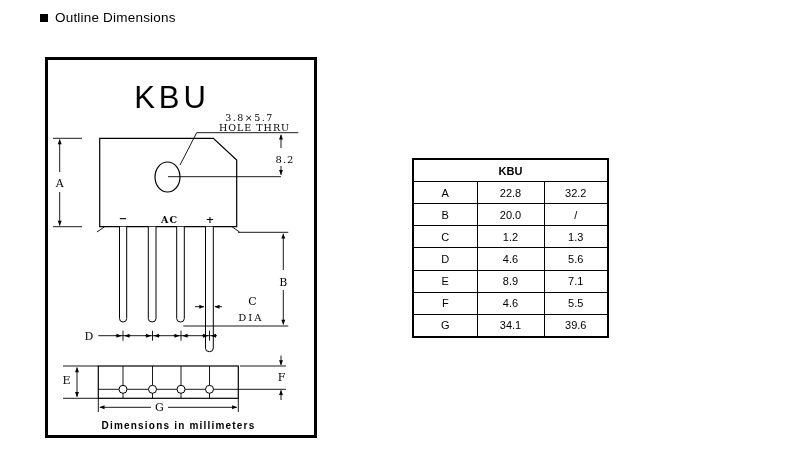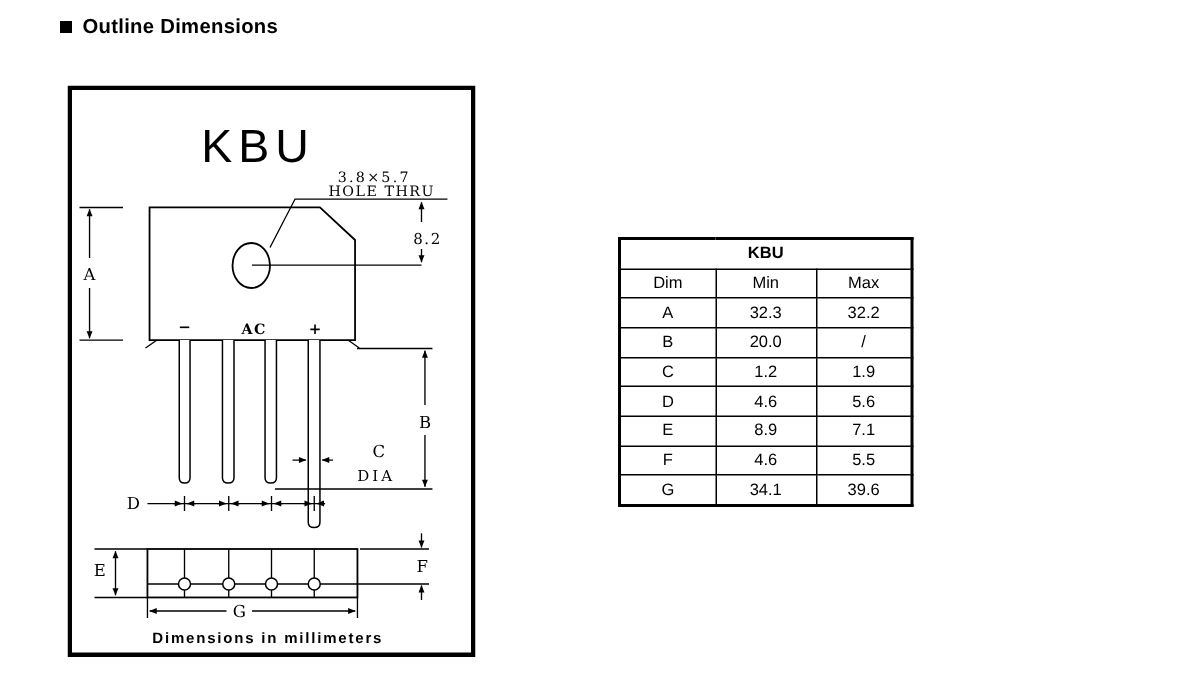--- a/index.html
+++ b/index.html
@@ -2,21 +2,21 @@
 <html><head>
 <meta charset="utf-8">
 <style>
   html,body{margin:0;padding:0;background:#fff;}
   body{width:795px;height:462px;position:relative;overflow:hidden;
        font-family:"Liberation Sans",sans-serif;color:#000;}
 
   
   .section-header{position:absolute;left:40px;top:10px;display:flex;align-items:center;}
   .bullet{width:8px;height:8px;background:#000;display:inline-block;margin-right:7px;}
-  .section-title{font-size:13.5px;font-weight:bold;letter-spacing:.2px;}
+  .section-title{font-size:13.5px;font-weight:normal;letter-spacing:.2px;}
 
   
   .drawing-wrap{position:absolute;left:45px;top:57px;width:272px;height:381px;}
   .drawing-wrap svg{display:block;}
   svg text{fill:#000;}
   .t-serif{font-family:"DejaVu Serif","Liberation Serif",serif;}
   .t-sans{font-family:"Liberation Sans",sans-serif;}
   .ln{stroke:#000;stroke-width:0.9;fill:none;}
   .ln2{stroke:#000;stroke-width:1.2;fill:#fff;}
   .lead{stroke:#000;stroke-width:1;fill:#fff;}
@@ -134,38 +134,33 @@
   <colgroup>
       <col class="col-dim">
       <col class="col-min">
       <col class="col-max">
     </colgroup>
   <tbody>
       <tr>
     <td colspan="3" class="tbl-title">KBU</td>
   </tr>
   <tr>
-    <td>Dim</td>
-    <td>Min</td>
-    <td>Max</td>
-  </tr>
-  <tr>
     <td>A</td>
-    <td>32.3</td>
+    <td>22.8</td>
     <td>32.2</td>
   </tr>
   <tr>
     <td>B</td>
     <td>20.0</td>
     <td>/</td>
   </tr>
   <tr>
     <td>C</td>
     <td>1.2</td>
-    <td>1.9</td>
+    <td>1.3</td>
   </tr>
   <tr>
     <td>D</td>
     <td>4.6</td>
     <td>5.6</td>
   </tr>
   <tr>
     <td>E</td>
     <td>8.9</td>
     <td>7.1</td>

